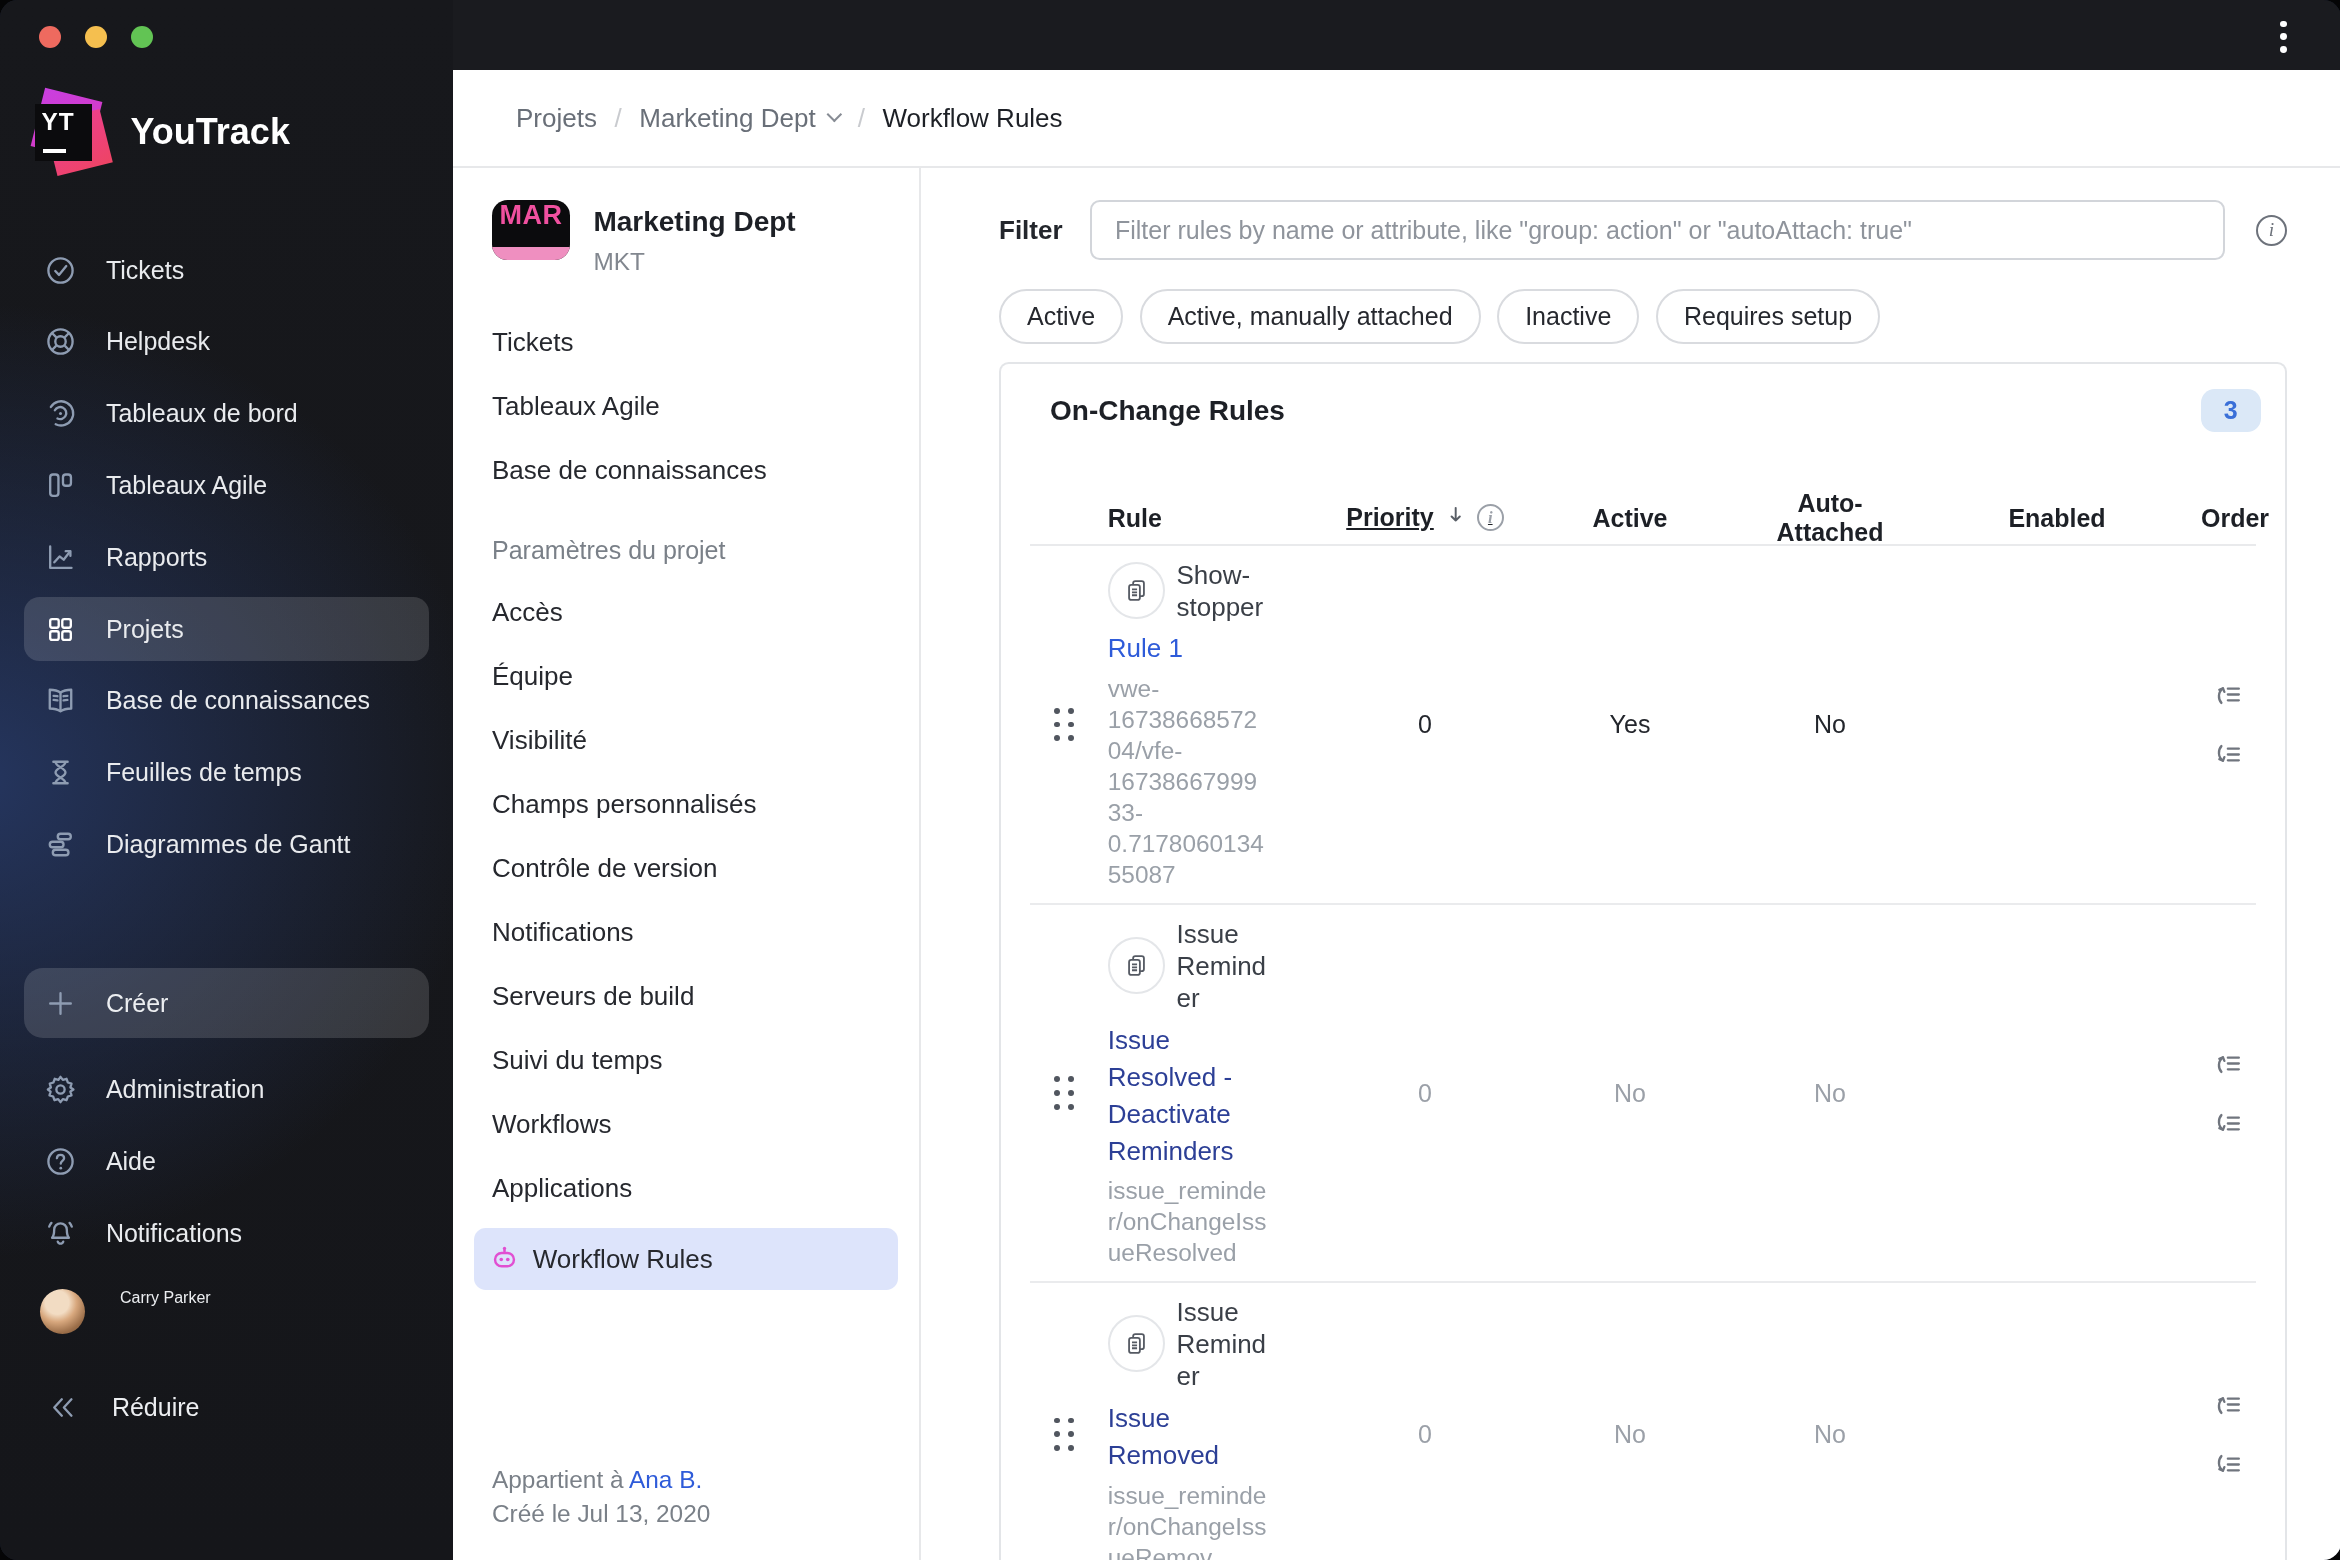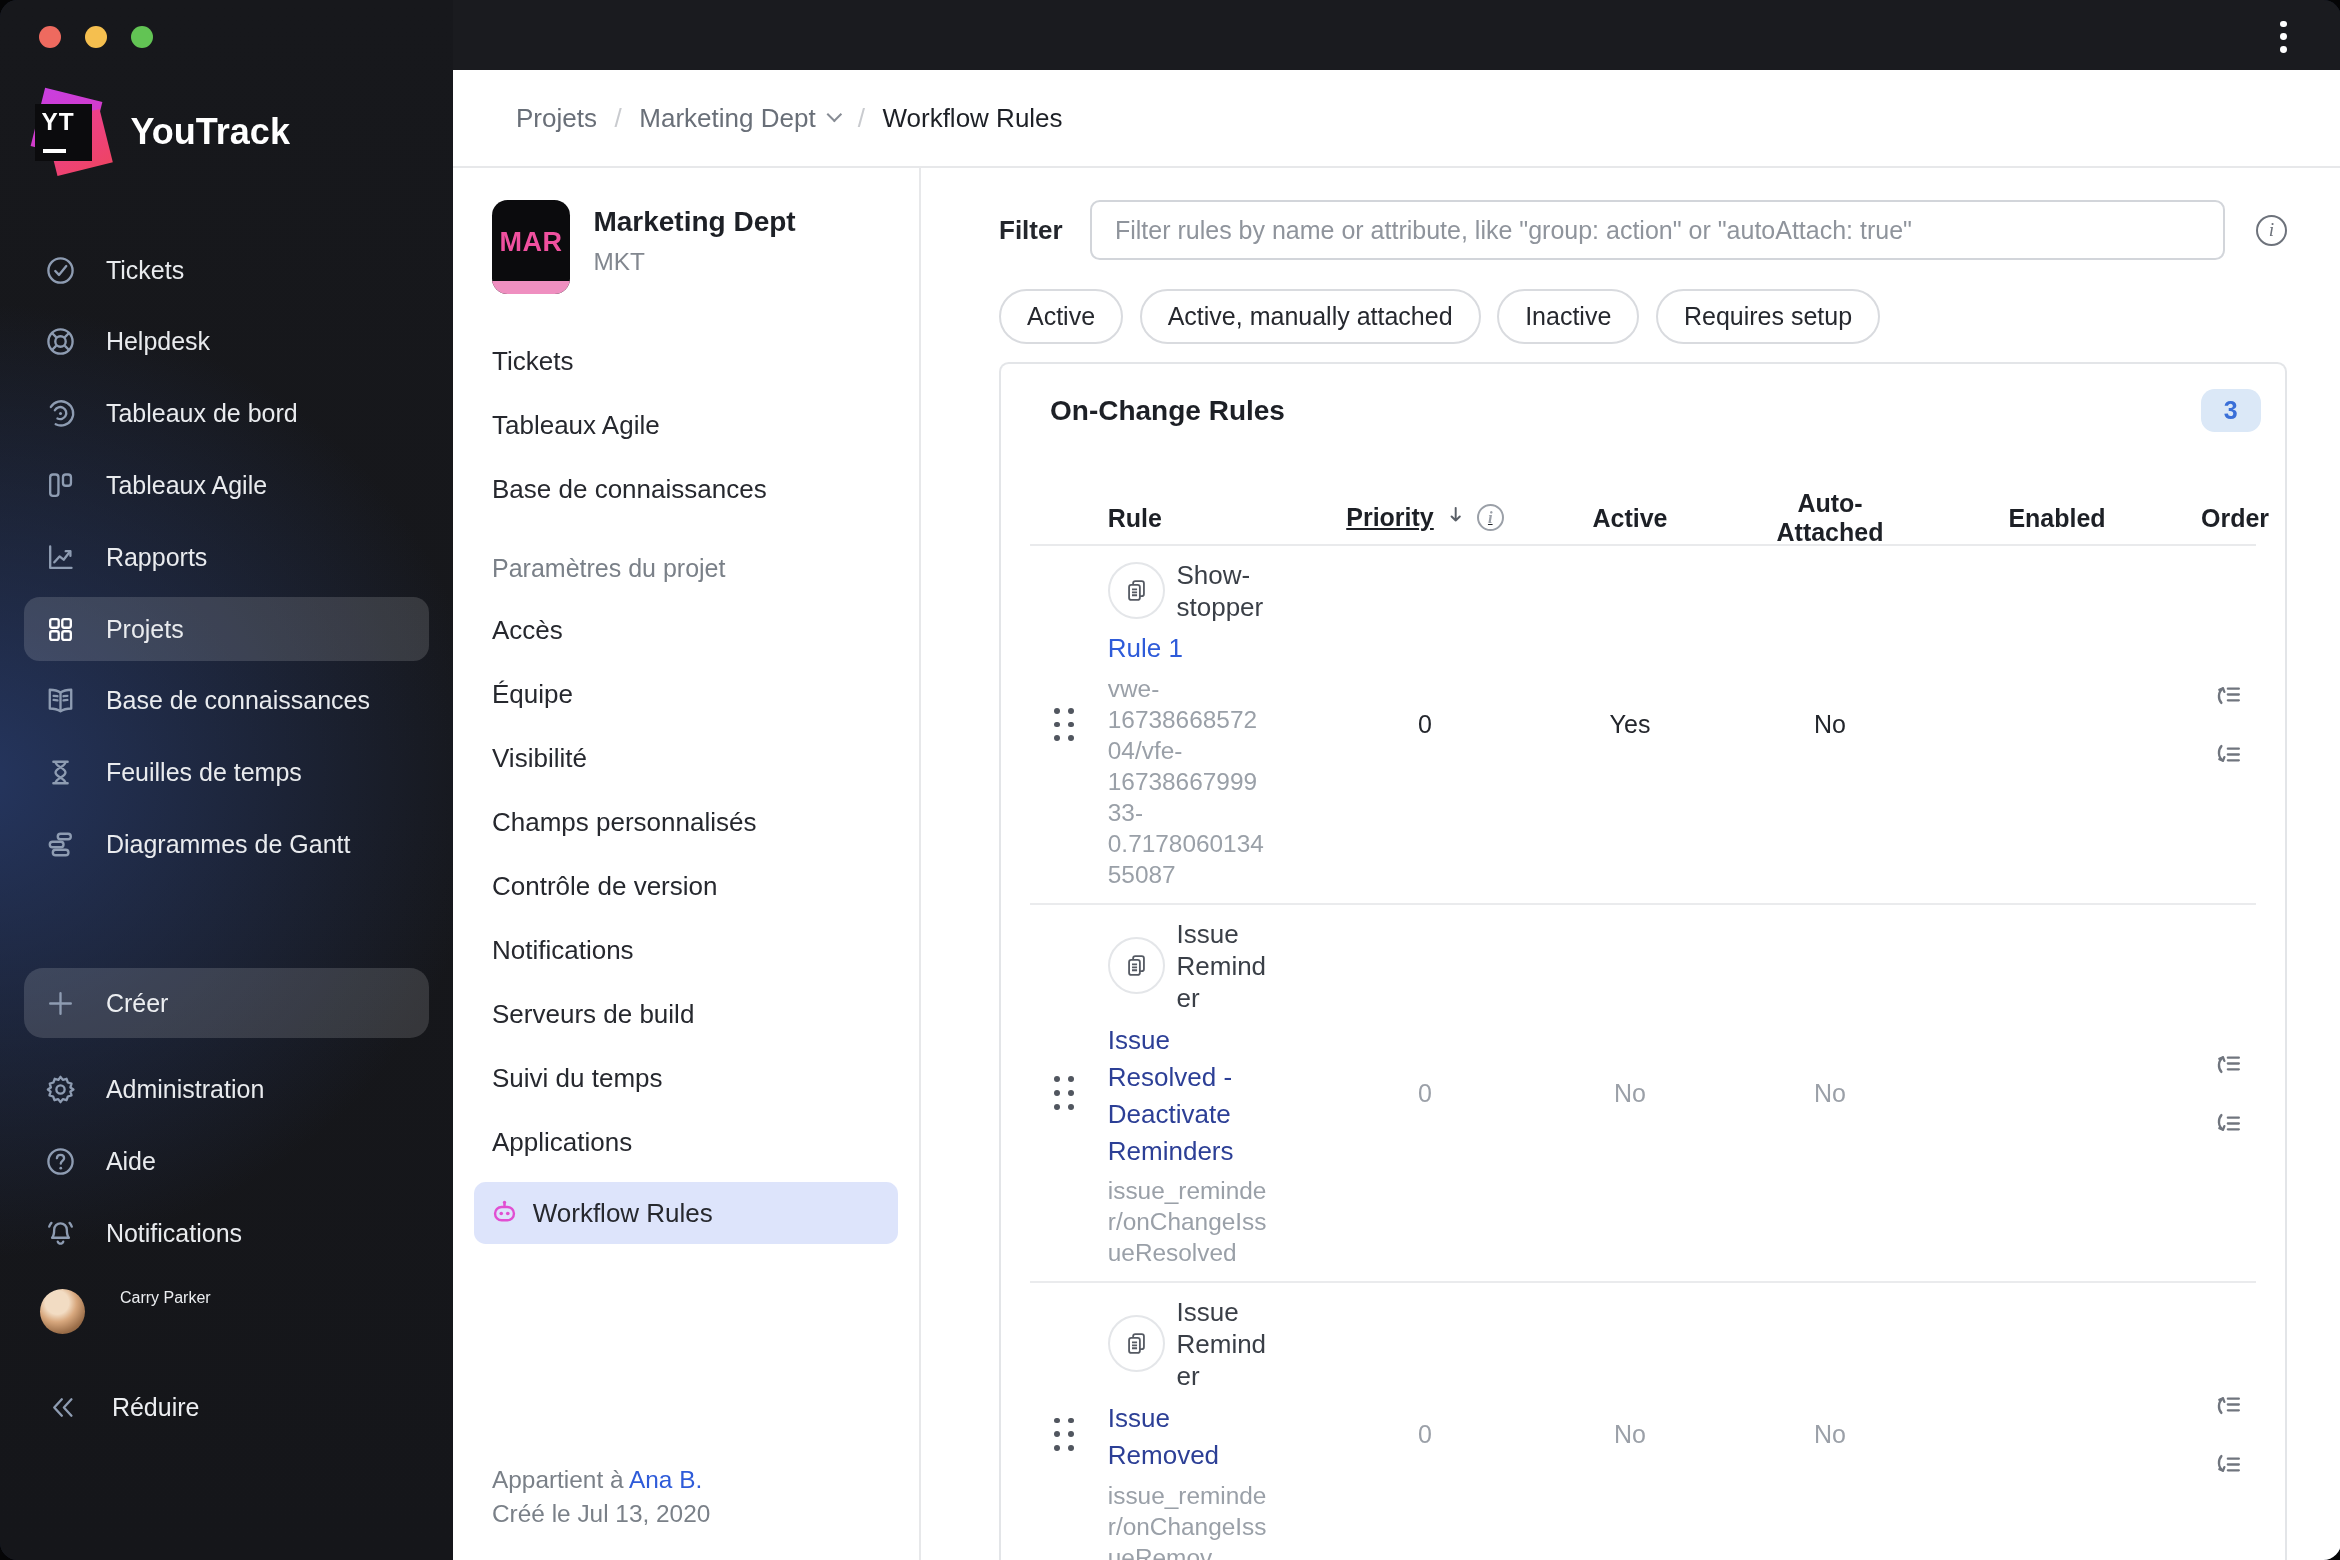--- a/index.html
+++ b/index.html
@@ -55,22 +55,22 @@
   .bc-cur { color:#1d2026; }
   .chev { display:inline-block; width:10.7px; height:10.7px; border-right:2.4px solid #878c94; border-bottom:2.4px solid #878c94;
           transform:rotate(45deg) translate(-2.9px,-2.9px); margin-left:13.7px; }
 
   .body-row { flex:1; display:flex; min-height:0; }
 
   
   .project-panel { width:468px; flex:none; border-right:2px solid #e7e8ea; padding:32px 39px 29px;
                    display:flex; flex-direction:column; }
   .proj-head { display:flex; gap:23.4px; align-items:flex-start; }
-  .proj-avatar { position:relative; width:78px; height:94px; border-radius:15.6px; background:#0b0b0d; flex:none;
-                 display:flex; align-items:center; justify-content:center; overflow:hidden; }
+  .proj-avatar { position:relative; width:78px; height:60px; border-radius:15.6px; background:#0b0b0d; flex:none;
+                 display:flex; justify-content:center; overflow:hidden; }
   .proj-avatar b { color:#f0509f; font-size:27px; letter-spacing:0.5px; margin-bottom:9.8px; }
   .proj-avatar i { position:absolute; left:0; right:0; bottom:0; height:12.7px; background:#ef8fc0; }
   .proj-name { font-size:28px; font-weight:bold; color:#1d2026; margin-top:5.9px; }
   .proj-key { font-size:24.4px; color:#82878f; margin-top:9.8px; }
   .pitem { display:flex; align-items:center; height:64px; font-size:26px; color:#26282e; cursor:pointer; }
   .plist1 { margin-top:35px; }
   .psection { margin-top:17.6px; height:60px; display:flex; align-items:center; font-size:25px; color:#7a8088; }
   .pitem.selected { background:#dde4fb; border-radius:11.7px; height:62px; margin:7.8px -17.6px 0; padding:0 15.6px; gap:13.7px; }
   .robot { width:29px; height:29px; display:flex; }
   .robot svg { width:29px; height:29px; stroke:#e14fd2; fill:none; stroke-width:2; stroke-linecap:round; }
@@ -336,20 +336,21 @@
         <div class="psection">Paramètres du projet</div>
         <div>
           <div class="pitem">Accès</div>
           <div class="pitem">Équipe</div>
           <div class="pitem">Visibilité</div>
           <div class="pitem">Champs personnalisés</div>
           <div class="pitem">Contrôle de version</div>
           <div class="pitem">Notifications</div>
           <div class="pitem">Serveurs de build</div>
           <div class="pitem">Suivi du temps</div>
+          <div class="pitem">Workflows</div>
           <div class="pitem">Applications</div>
         </div>
         <div class="pitem selected">
           <span class="robot">
               <svg viewBox="0 0 24 24">
                 <circle cx="12" cy="2.9" r="1.4" fill="#e14fd2" stroke="none"></circle>
                 <path d="M12 4.4v2"></path>
                 <rect x="4.2" y="6.6" width="15.6" height="11" rx="5.4"></rect>
                 <circle cx="9.3" cy="12" r="1.5" fill="#e14fd2" stroke="none"></circle>
                 <circle cx="14.7" cy="12" r="1.5" fill="#e14fd2" stroke="none"></circle>

